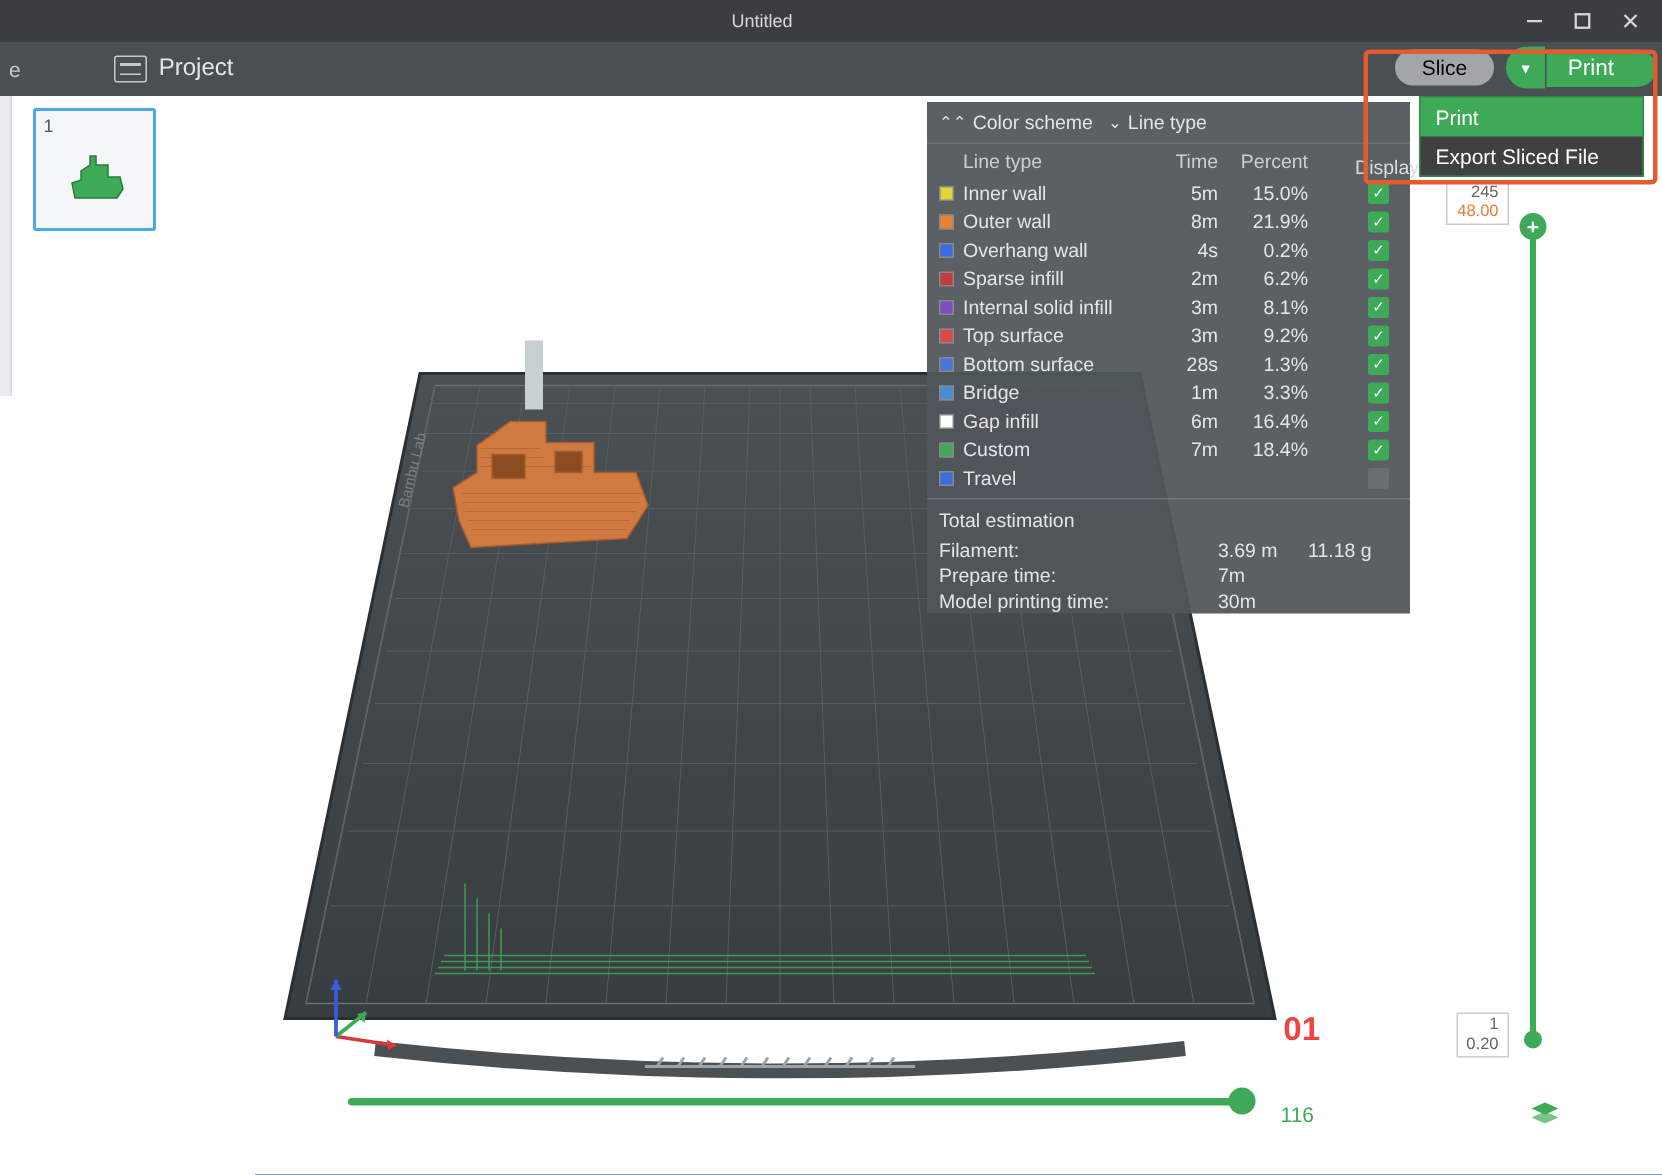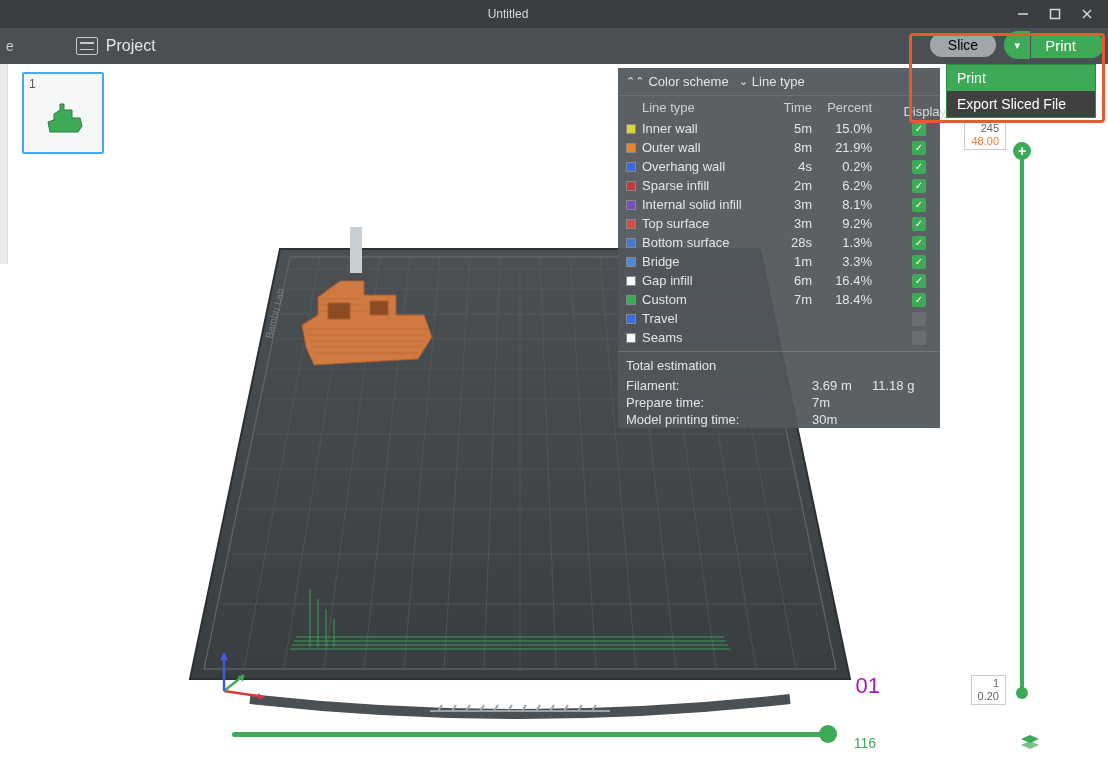--- a/index.html
+++ b/index.html
@@ -25,21 +25,21 @@
 
 .main { position: absolute; top: 64px; left: 0; right: 0; bottom: 0; background: #fff; }
 .left-rail { position: absolute; left: 0; top: 0; width: 8px; height: 200px; background: #e9edf0; border-right: 1px solid #d8dde2; }
 
 .plate-thumb { position: absolute; left: 22px; top: 8px; width: 82px; height: 82px; border: 2px solid #4aa9e8; border-radius: 2px; background: #f4f6f8; cursor: pointer; }
 .plate-thumb .num { position: absolute; left: 5px; top: 3px; font-size: 12px; color: #555; }
 .plate-thumb svg { position: absolute; left: 20px; top: 22px; }
 
 .viewport { position: absolute; left: 170px; top: 125px; width: 700px; height: 530px; }
 .bed { width: 100%; height: 100%; }
-.plate-num { position: absolute; right: -10px; bottom: 20px; color: #a21caf; font-size: 22px; font-weight: 400; }
+.plate-num { position: absolute; right: -10px; bottom: 20px; color: #ef4444; font-size: 22px; font-weight: 700; }
 .axis { position: absolute; left: 40px; bottom: 14px; }
 
 .model-chimney { position: absolute; left: 350px; top: 163px; width: 12px; height: 46px; background: #c8d0d4; }
 .model-boat { position: absolute; left: 300px; top: 205px; }
 
 .info-panel { position: absolute; left: 618px; top: 4px; width: 322px; background: rgba(80,86,90,0.94); color: #e5e5e5; font-size: 13px; }
 .info-header { display: flex; align-items: center; height: 28px; padding: 0 8px; gap: 10px; border-bottom: 1px solid rgba(255,255,255,0.1); }
 .info-header .seg { display: flex; align-items: center; gap: 4px; cursor: pointer; }
 .chev { font-size: 11px; }
 .table-head { display: flex; padding: 4px 8px; color: #cfcfcf; }
@@ -340,29 +340,20 @@
           </div>
           <div class="lt-row">
             <span class="sw" style="background: rgb(58, 107, 224);"></span>
             <span class="col-name">Travel</span>
             <span class="col-time"></span>
             <span class="col-pct"></span>
             <span class="col-chk">
               <span class="chk off">✓</span>
             </span>
           </div>
-          <div class="lt-row">
-            <span class="sw" style="background: rgb(255, 255, 255);"></span>
-            <span class="col-name">Seams</span>
-            <span class="col-time"></span>
-            <span class="col-pct"></span>
-            <span class="col-chk">
-              <span class="chk off">✓</span>
-            </span>
-          </div>
         </div>
       <div class="est-title">Total estimation</div>
       <div class="est-row">
           <span class="k">Filament:</span>
           <span class="v1">3.69 m</span>
           <span class="v2">11.18 g</span>
         </div>
       <div class="est-row">
           <span class="k">Prepare time:</span>
           <span class="v1">7m</span>

